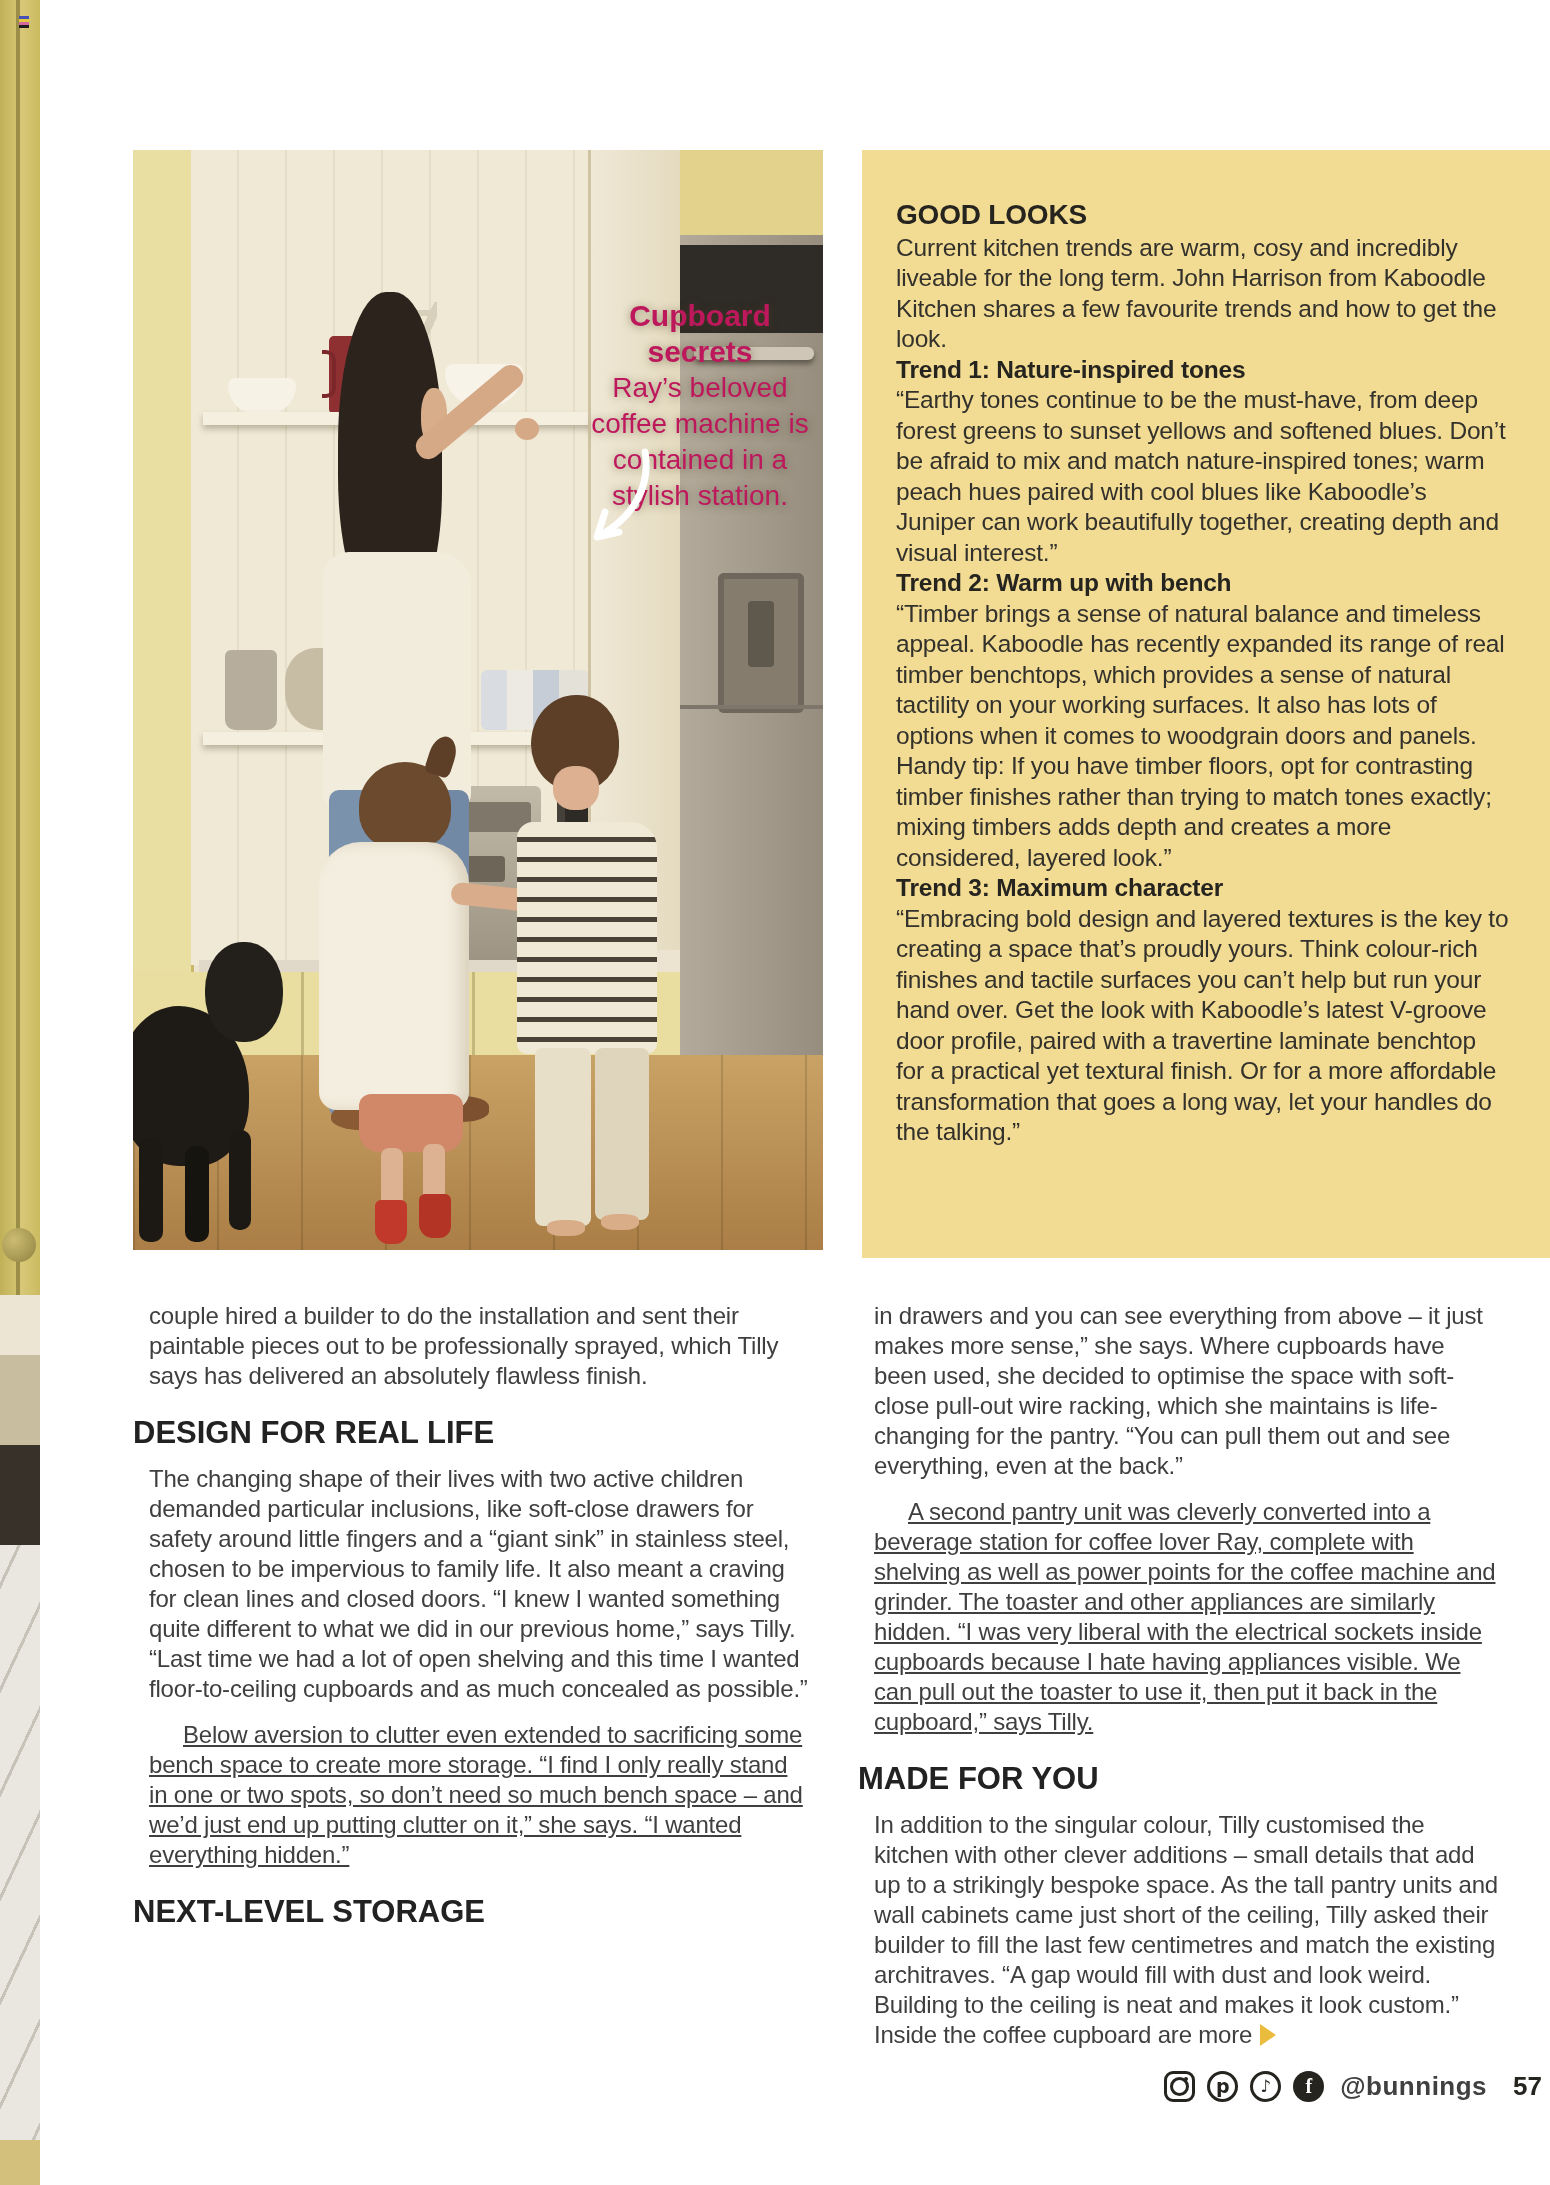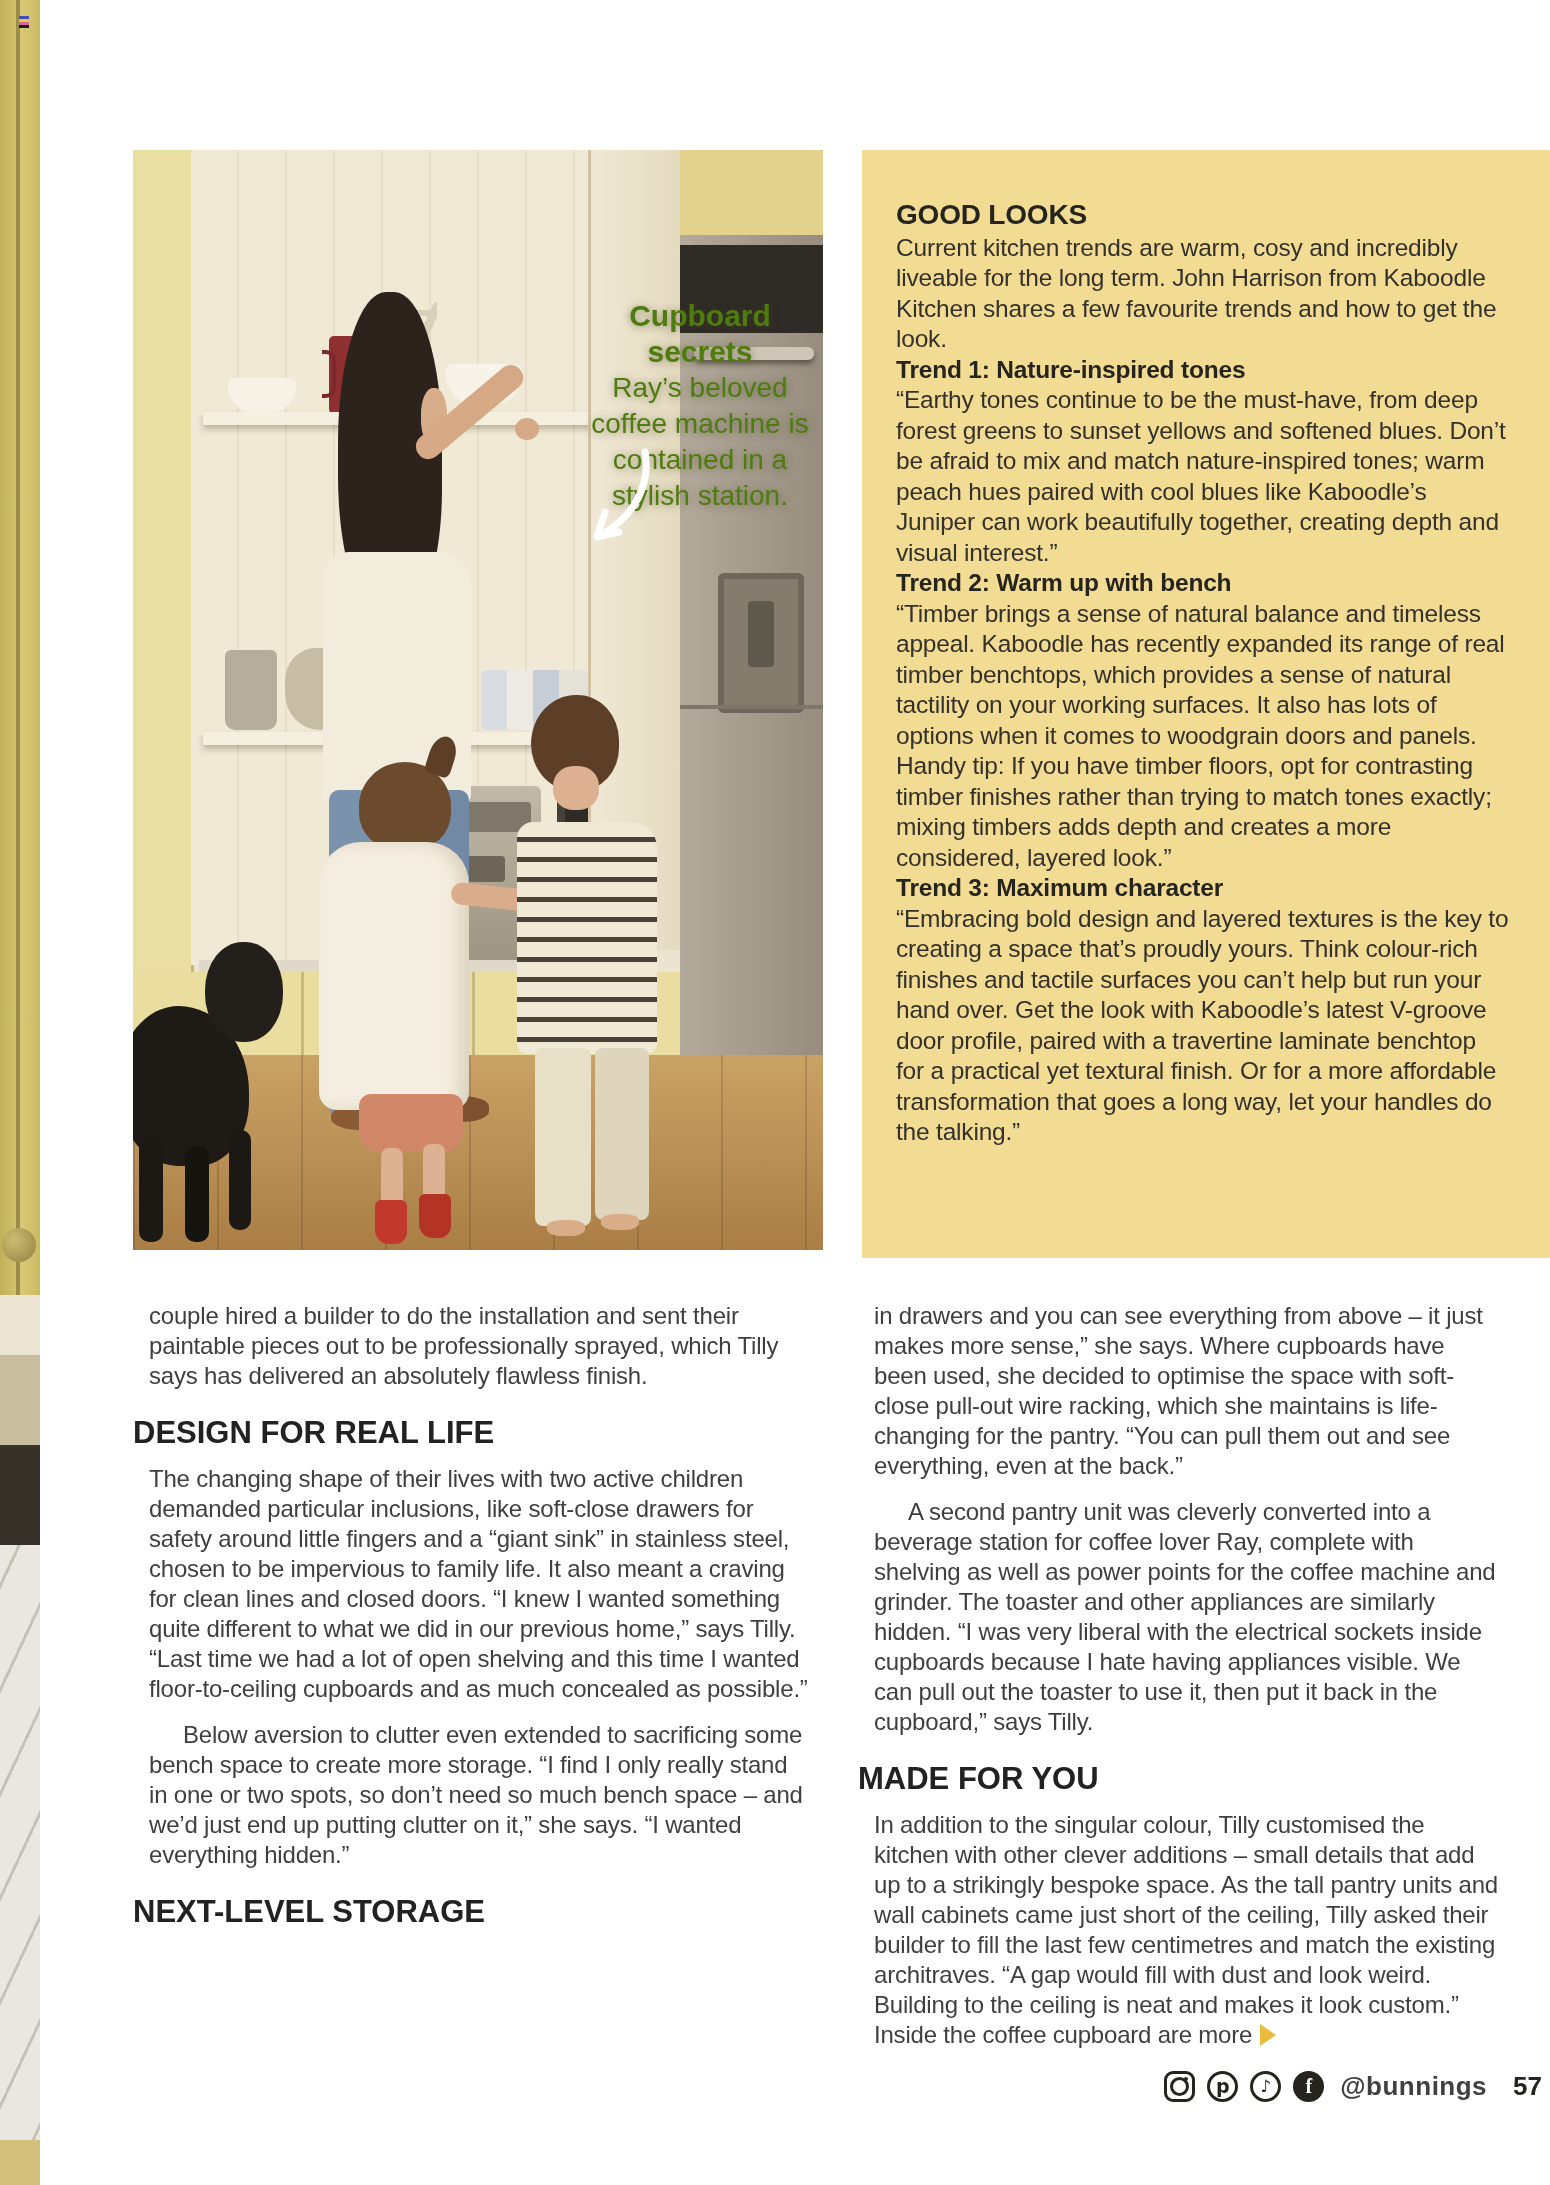--- a/index.html
+++ b/index.html
@@ -92,37 +92,37 @@
   .b-pant1{left:402px;top:898px;width:56px;height:178px;background:#e7dfc8;border-radius:8px;}
   .b-pant2{left:462px;top:898px;width:54px;height:172px;background:#ded5bc;border-radius:8px;}
   .b-foot1{left:414px;top:1070px;width:38px;height:16px;background:#d8ad88;border-radius:40%;}
   .b-foot2{left:468px;top:1064px;width:38px;height:16px;background:#d8ad88;border-radius:40%;}
   .dog-body{left:-14px;top:856px;width:130px;height:160px;background:#1e1b17;border-radius:46% 54% 40% 46%;}
   .dog-head{left:72px;top:792px;width:78px;height:100px;background:#23201b;border-radius:48%;}
   .dog-leg1{left:6px;top:988px;width:24px;height:104px;background:#1c1915;border-radius:10px;}
   .dog-leg2{left:52px;top:996px;width:24px;height:96px;background:#16140f;border-radius:10px;}
   .dog-leg3{left:96px;top:980px;width:22px;height:100px;background:#1c1915;border-radius:10px;}
 
-  .caption{position:absolute;left:442px;top:148px;width:250px;text-align:center;color:#4d7c0f;
+  .caption{position:absolute;left:442px;top:148px;width:250px;text-align:center;color:#be185d;
       text-shadow:0 1px 8px rgba(80,70,35,.55);line-height:36px;font-size:28px;}
   .caption .cap-title{font-weight:bold;font-size:30px;}
   .cap-arrow{position:absolute;left:448px;top:296px;width:84px;height:100px;}
 
   
   .sidebar{position:absolute;left:862px;top:150px;width:688px;height:1108px;background:#f2db92;
       box-sizing:border-box;padding:50px 40px 0 34px;color:#33312c;font-size:24.5px;line-height:30.5px;letter-spacing:-0.2px;}
   .sidebar .sb-title{font-weight:bold;font-size:28px;color:#26241f;margin-bottom:2px;}
   .sidebar .trend-h{font-weight:bold;color:#26241f;}
 
   
   .col{position:absolute;top:1285px;font-size:24px;line-height:30px;letter-spacing:-0.2px;color:#3f3f3f;}
   .col-left{left:133px;width:692px;}
   .col-right{left:858px;width:660px;}
   .col p{margin:16px;}
-  .col .indent{text-indent:34px;}
+  .col .indent{text-indent:34px;text-decoration:underline;}
   .col h3{margin:27px 0 5px 0;font-size:31px;line-height:30px;color:#222222;letter-spacing:0;}
   .more-arrow{display:inline-block;width:0;height:0;border-left:16px solid #e9bc3d;
       border-top:11px solid transparent;border-bottom:11px solid transparent;vertical-align:-3px;margin-left:8px;}
 
   
   .footer{position:absolute;left:0;top:2066px;width:1542px;height:40px;display:flex;align-items:center;justify-content:flex-end;gap:12px;}
   .sicon{width:31px;height:31px;box-sizing:border-box;position:relative;display:flex;align-items:center;justify-content:center;
       font-family:"DejaVu Sans",sans-serif;}
   .ring{border:3px solid #26241f;border-radius:50%;color:#26241f;font-weight:bold;}
   .ig{border:3px solid #26241f;border-radius:9px;}

